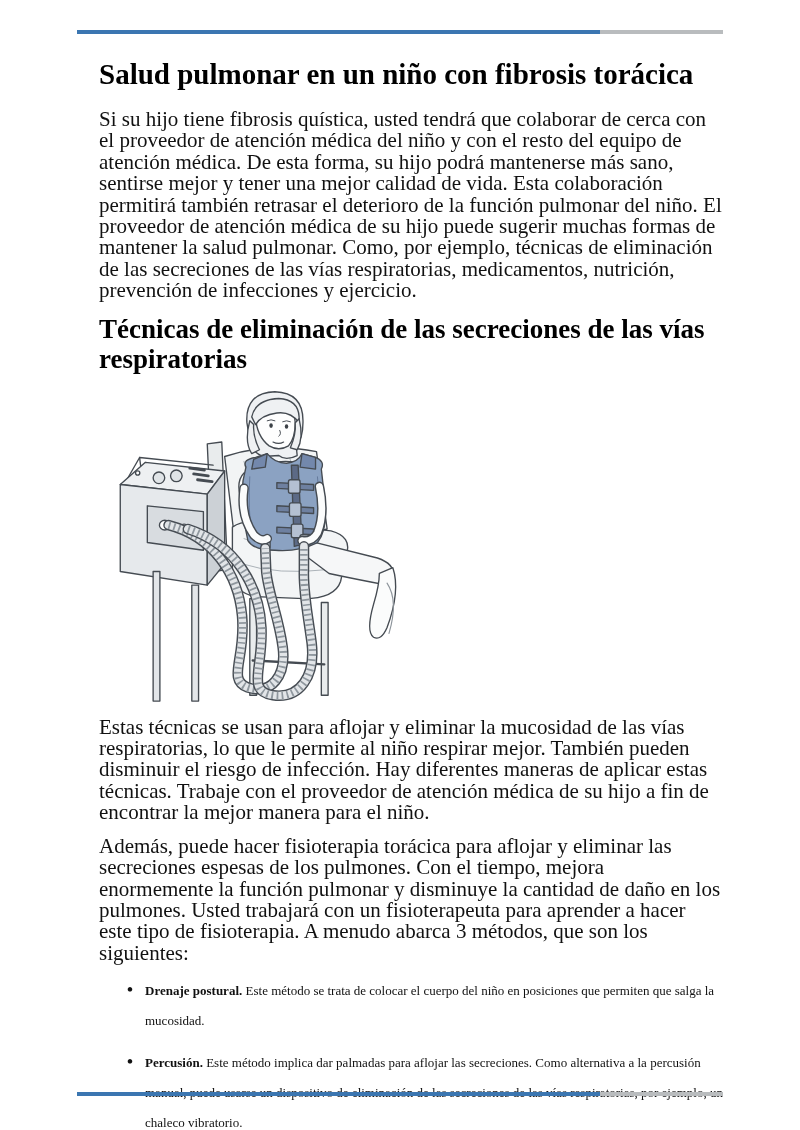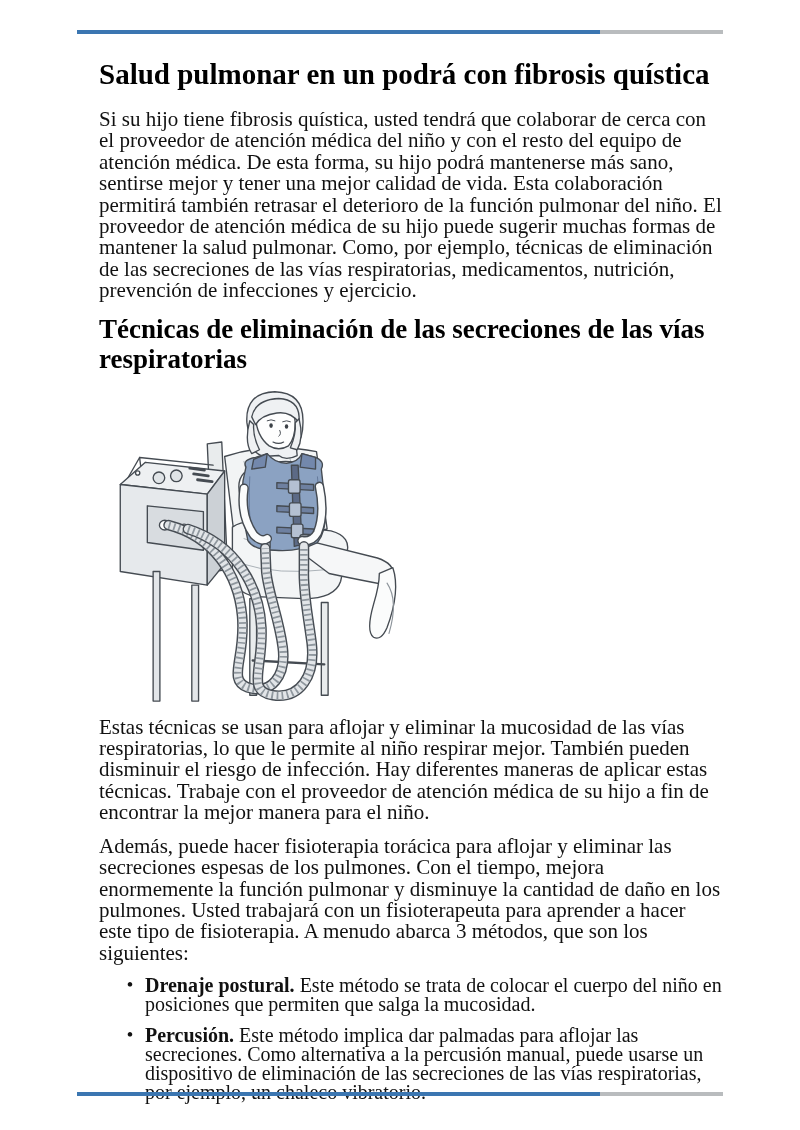--- a/index.html
+++ b/index.html
@@ -16,43 +16,43 @@
   .content{position:absolute;left:99px;top:34px;width:624px;}
 
   h1{font-size:29px;line-height:37px;font-weight:bold;margin:22px 0 16px;color:#000;}
   h2{font-size:27px;line-height:30px;font-weight:bold;margin:4px 0 0;color:#000;}
   p{font-size:21px;line-height:21.4px;margin:0 0 12px;}
 
   figure{margin:10px 0 14px;padding:0;}
   figure svg{display:block;}
 
   ul.methods{list-style:none;margin:4px 0 0;padding:0;}
-  ul.methods li{position:relative;padding-left:46px;font-size:20px;
-                line-height:19px;margin-bottom:12px;}
+  ul.methods li{position:relative;padding-left:46px;font-size:13px;
+                line-height:30px;margin-bottom:12px;}
   ul.methods li::before{content:"\2022";position:absolute;left:28px;top:-1px;
                 font-size:17px;font-weight:bold;}
   ul.methods b{font-weight:bold;}
 
   .footrow{position:absolute;left:77px;width:646px;top:1100px;display:flex;
            justify-content:space-between;font-family:"Liberation Sans",sans-serif;
            font-style:italic;font-size:9.5px;color:#8f9396;}
 </style>
 </head>
 <body>
 
 <div class="page">
 
   <div class="rule rule-top">
     <div class="blue"></div>
     <div class="gray"></div>
   </div>
 
   <main class="content">
 
-    <h1>Salud pulmonar en un podrá con fibrosis quística</h1>
+    <h1>Salud pulmonar en un niño con fibrosis torácica</h1>
 
     <p>Si su hijo tiene fibrosis quística, usted tendrá que colaborar de cerca con el proveedor de atención médica del niño y con el resto del equipo de atención médica. De esta forma, su hijo podrá mantenerse más sano, sentirse mejor y tener una mejor calidad de vida. Esta colaboración permitirá también retrasar el deterioro de la función pulmonar del niño. El proveedor de atención médica de su hijo puede sugerir muchas formas de mantener la salud pulmonar. Como, por ejemplo, técnicas de eliminación de las secreciones de las vías respiratorias, medicamentos, nutrición, prevención de infecciones y ejercicio.</p>
 
     <h2>Técnicas de eliminación de las secreciones de las vías respiratorias</h2>
 
     <figure aria-label="Niño sentado en una silla con un chaleco vibratorio conectado con mangueras a una máquina">
       <svg width="348" height="319" viewBox="0 0 360 330" xmlns="http://www.w3.org/2000/svg">
         <g stroke="#454b52" stroke-width="1.4" stroke-linejoin="round" stroke-linecap="round" fill="none">
 
           <g>

